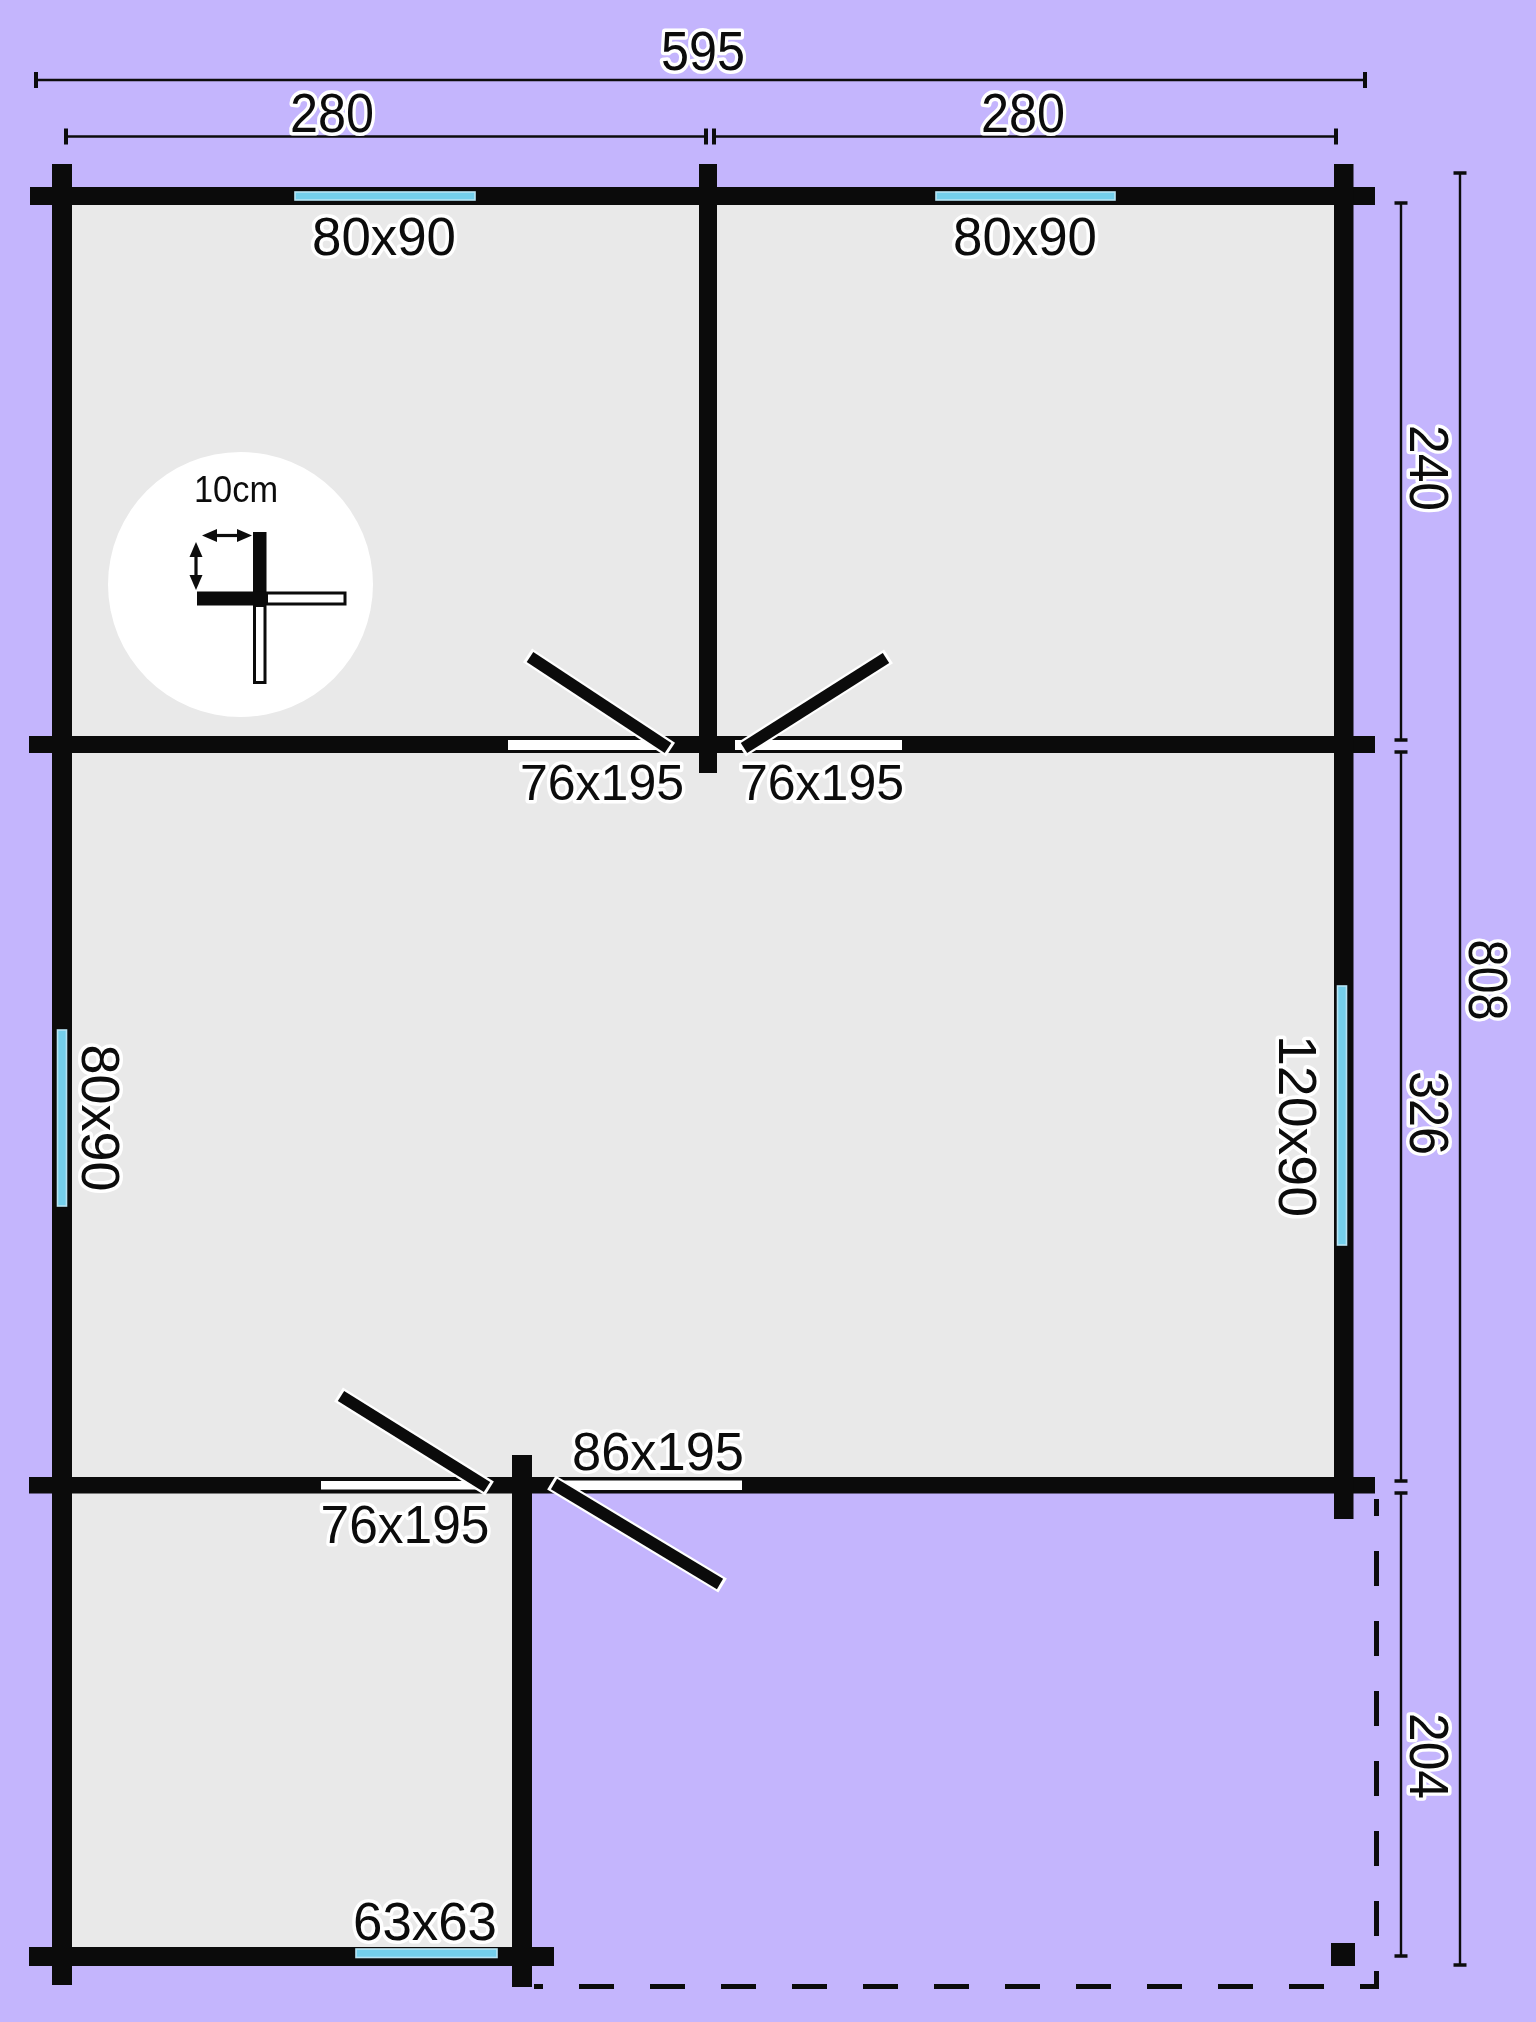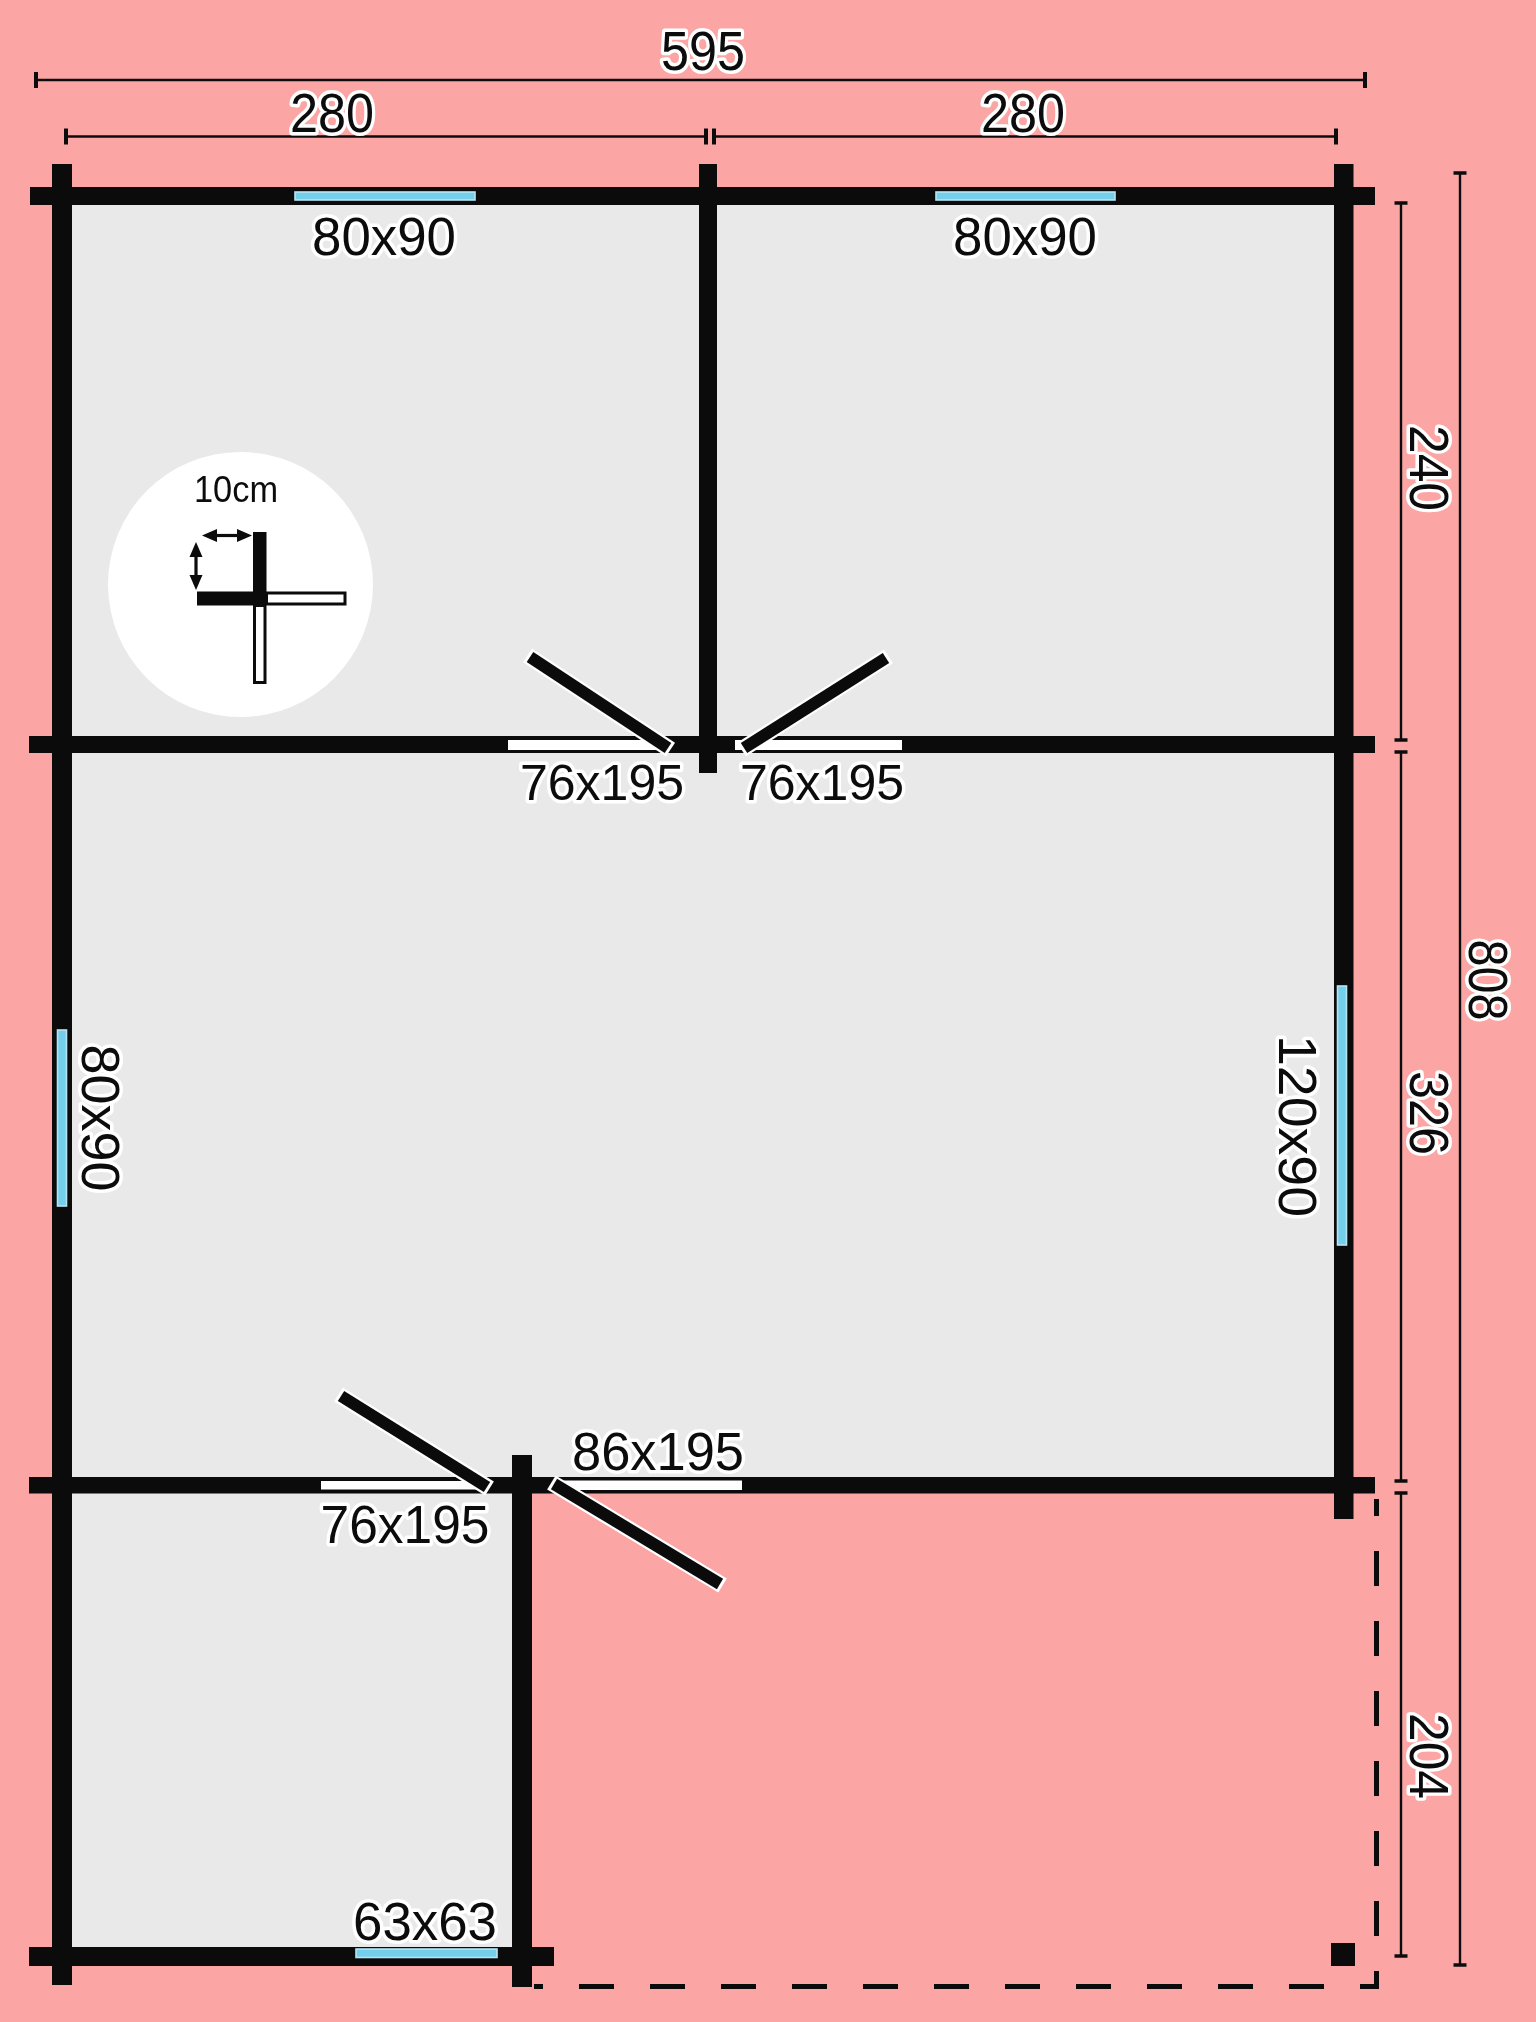--- a/index.html
+++ b/index.html
@@ -1,17 +1,17 @@
 <!DOCTYPE html>
 <html><head>
 <meta charset="utf-8">
 <style>
   html,body{margin:0;padding:0;background:#ffffff;-webkit-font-smoothing:antialiased;}
   svg{will-change:transform;}
-  .page{position:relative;width:1536px;height:2022px;background:#fca5a5;overflow:hidden;}
+  .page{position:relative;width:1536px;height:2022px;background:#c4b5fd;overflow:hidden;}
   text{font-family:"Liberation Sans",sans-serif;fill:#0c0c0c;paint-order:stroke;stroke:#ffffff;stroke-width:7px;stroke-linejoin:round;-webkit-font-smoothing:antialiased;}
   .fs55{font-size:55px;}
   .fs53{font-size:53px;}
   .fs50{font-size:50px;}
   .fs36{font-size:36.5px;}
 </style>
 </head>
 <body>
 <div class="page">
 <svg width="1536" height="2022" viewBox="0 0 1536 2022" xmlns="http://www.w3.org/2000/svg">

